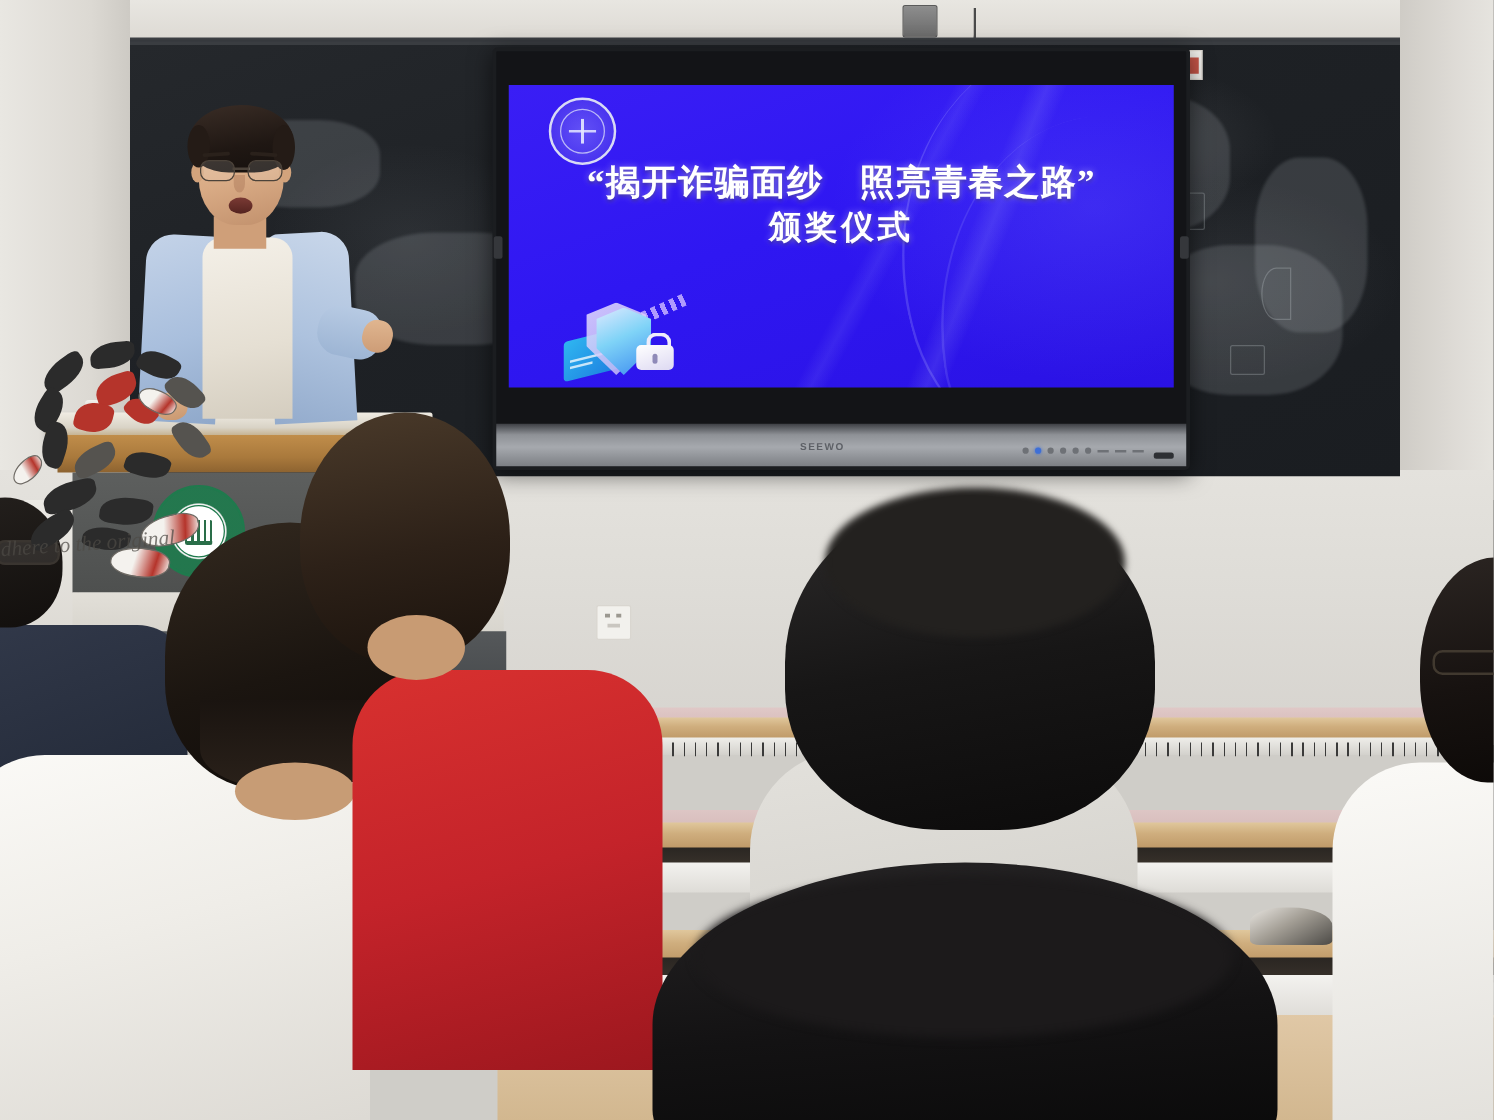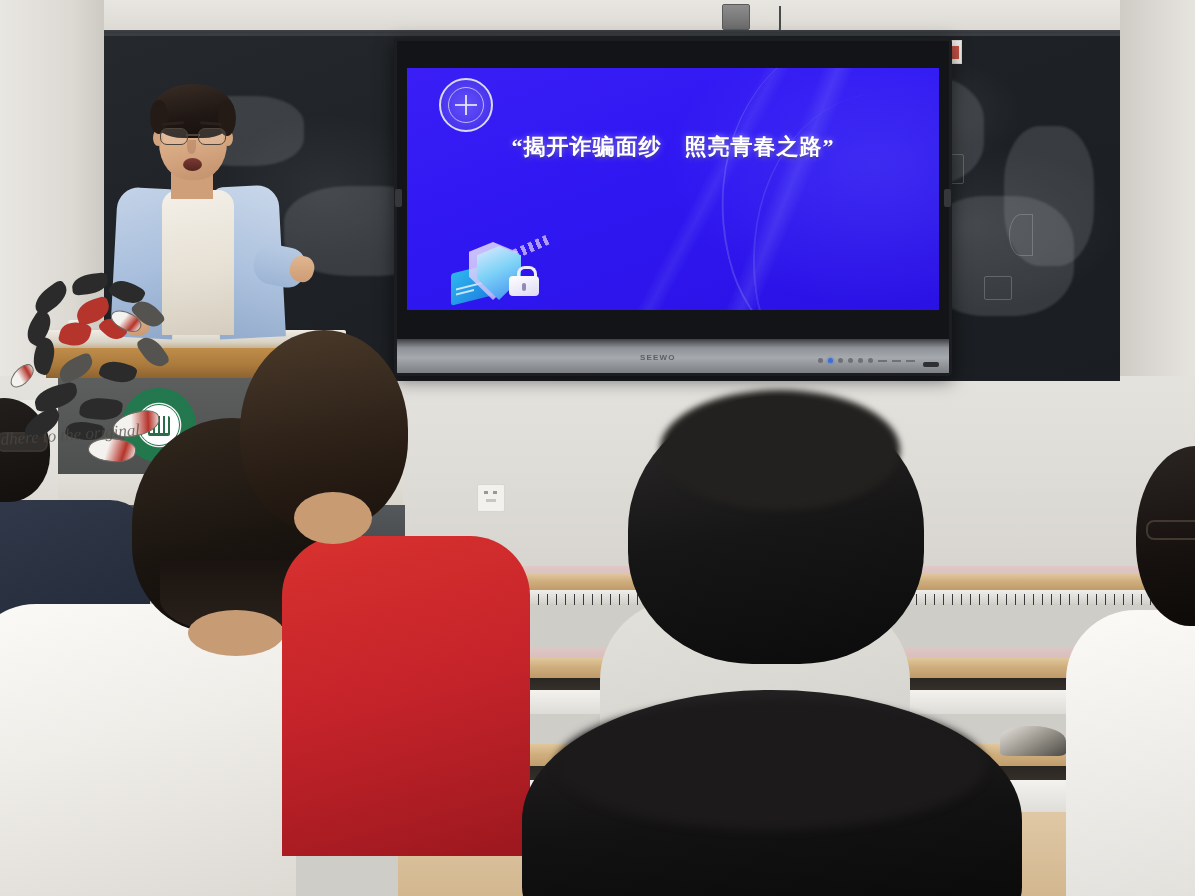--- a/index.html
+++ b/index.html
@@ -107,21 +107,21 @@
       linear-gradient(0deg,transparent 44%,rgba(230,233,255,.85) 46%,rgba(230,233,255,.85) 54%,transparent 56%);
     border-radius:3px;
   }
 
   .scr-title{
     position:absolute;left:0;right:0;top:62px;text-align:center;
     color:#ffffff;font-family:"Liberation Serif","DejaVu Serif",serif;
     font-weight:bold;letter-spacing:1px;
     text-shadow:0 0 6px rgba(255,255,255,.45),0 2px 3px rgba(0,0,0,.35);
   }
-  .scr-l1{font-size:22px;line-height:34px;white-space:nowrap;}
+  .scr-l1{font-size:28px;line-height:34px;white-space:nowrap;}
   .scr-l2{font-size:26px;line-height:34px;letter-spacing:2px;}
   .scr-l3{font-size:26px;line-height:36px;letter-spacing:3px;}
 
   .shield-art{position:absolute;left:44px;top:172px;width:100px;height:72px;}
   .sa-card{
     position:absolute;left:0;top:28px;width:46px;height:32px;border-radius:3px;
     background:linear-gradient(145deg,#2fb6f0,#1d7fe0);transform:skewY(-14deg);
   }
   .sa-card i{position:absolute;left:5px;top:16px;width:26px;height:2px;background:rgba(255,255,255,.75);display:block;}
   .sa-card i+i{top:21px;width:18px;}
@@ -333,20 +333,21 @@
     <div class="disp-side-btn" style="right:-2px;"></div>
 
     <div class="screen">
       <div class="scr-swoosh"></div>
       <div class="scr-swoosh2"></div>
 
       <div class="uni-seal"></div>
 
       <div class="scr-title">
         <div class="scr-l1">“揭开诈骗面纱　照亮青春之路”</div>
+        <div class="scr-l3">颁奖仪式</div>
       </div>
 
       <div class="shield-art">
         <div class="sa-dash"></div>
         <div class="sa-card">
             <i></i>
             <i></i>
           </div>
         <div class="sa-shield-b"></div>
         <div class="sa-shield"></div>

